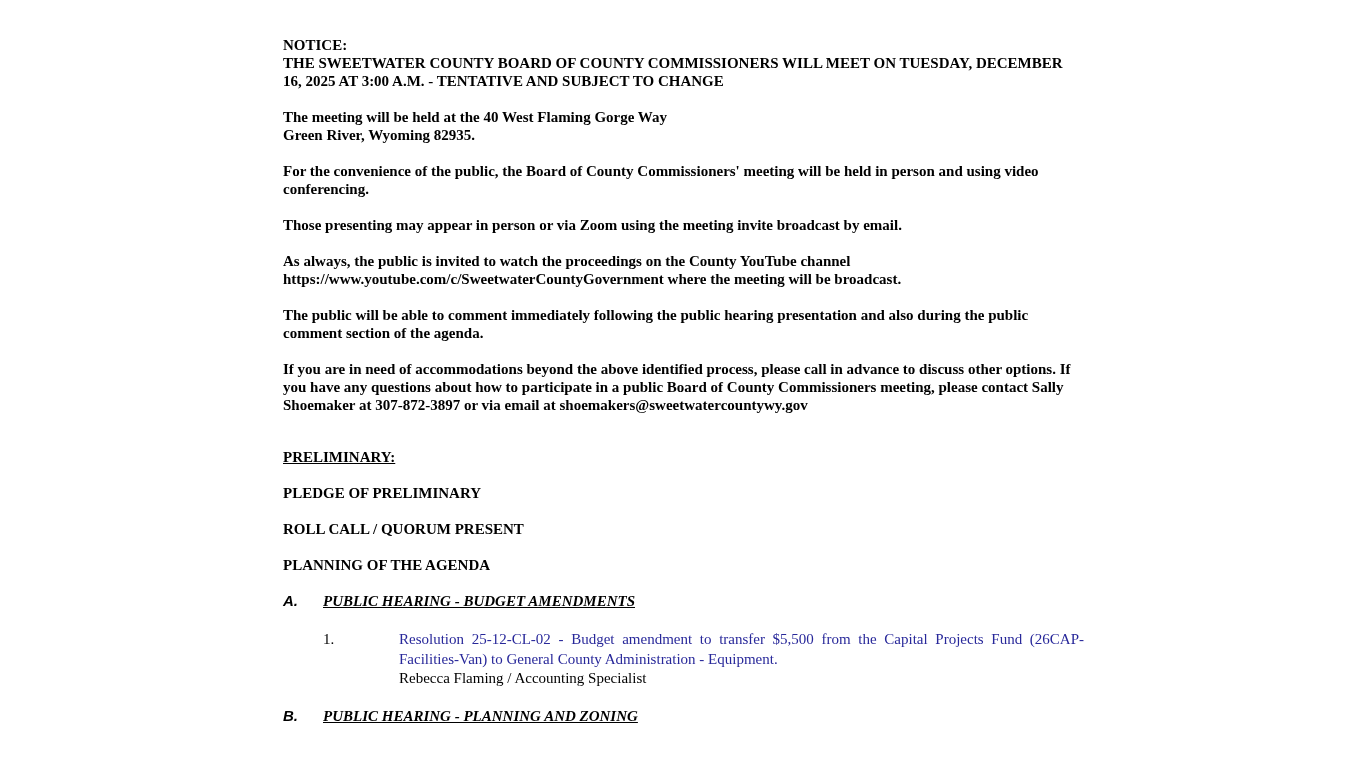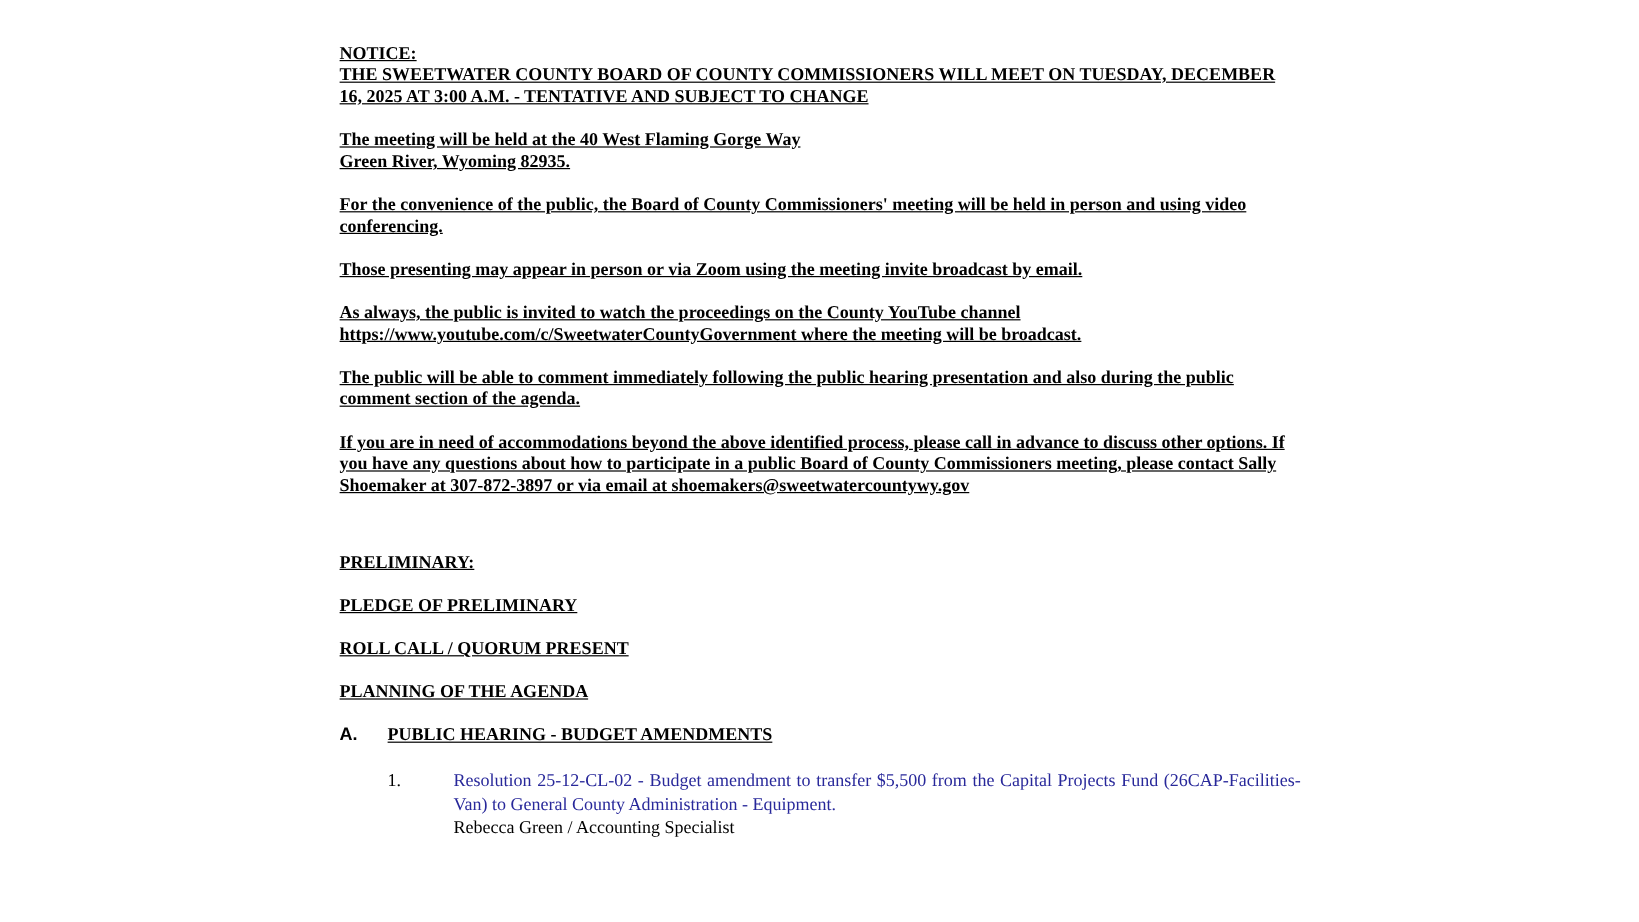--- a/index.html
+++ b/index.html
@@ -21,51 +21,51 @@
     font-family: "Liberation Serif", "DejaVu Serif", serif;
     font-size: 15px;
     line-height: 18px;
     font-weight: bold;
     color: #000000;
     text-align: left;
   }
   .para {
     margin: 0 0 18px 0;
     word-wrap: break-word;
-    text-decoration: underline;
   }
   .ul {
     text-decoration: underline;
   }
   .preliminary-heading {
-    margin-top: 46px;
+    margin-top: 34px;
   }
   .section-head {
     margin: 0 0 19px 0;
+    font-style: italic;
   }
   .section-letter {
     display: inline-block;
     width: 40px;
     font-family: "Liberation Sans", "DejaVu Sans", sans-serif;
     font-size: 15px;
     font-weight: bold;
   }
   .item {
     position: relative;
     margin: 0 0 19px 40px;
   }
   .item-number {
     position: absolute;
     left: 0;
     top: 1px;
     font-weight: normal;
     color: #000000;
   }
   .item-body {
-    margin-left: 55px;
+    margin-left: 76px;
   }
   .item-link {
     display: block;
     font-weight: normal;
     color: #28289A;
     text-decoration: none;
     line-height: 20px;
     text-align: justify;
     cursor: pointer;
   }
@@ -109,19 +109,25 @@
   <div class="para">PLANNING OF THE AGENDA</div>
 
   <div class="section">
     <div class="section-head">
       <span class="section-letter">A.</span><span class="ul">PUBLIC HEARING - BUDGET AMENDMENTS</span>
     </div>
     <div class="item">
       <span class="item-number">1.</span>
       <div class="item-body">
         <a class="item-link" href="#">Resolution 25-12-CL-02 - Budget amendment to transfer $5,500 from the Capital Projects Fund (26CAP-Facilities-Van) to General County Administration - Equipment.</a>
-        <div class="item-presenter">Rebecca Green / Accounting Specialist</div>
+        <div class="item-presenter">Rebecca Flaming / Accounting Specialist</div>
       </div>
     </div>
   </div>
 
+  <div class="section">
+    <div class="section-head">
+      <span class="section-letter">B.</span><span class="ul">PUBLIC HEARING - PLANNING AND ZONING</span>
+    </div>
+
+  </div>
 
 </div>
 
 </body></html>

